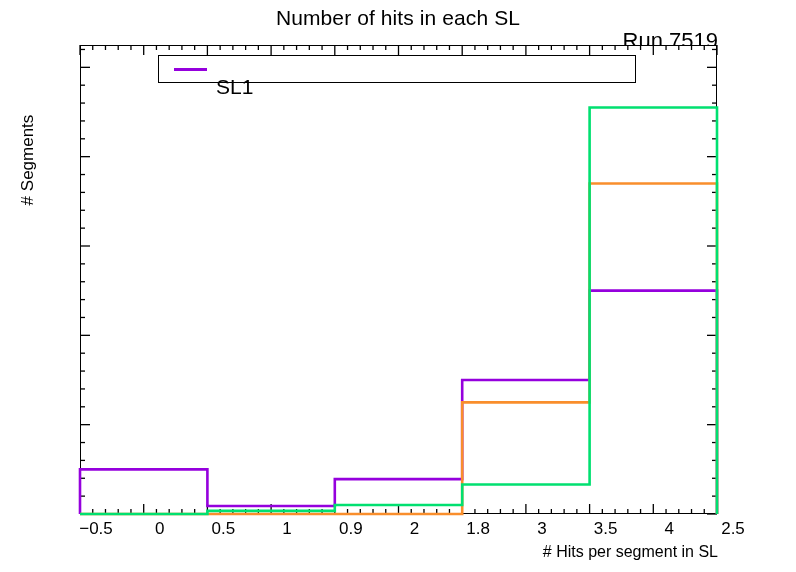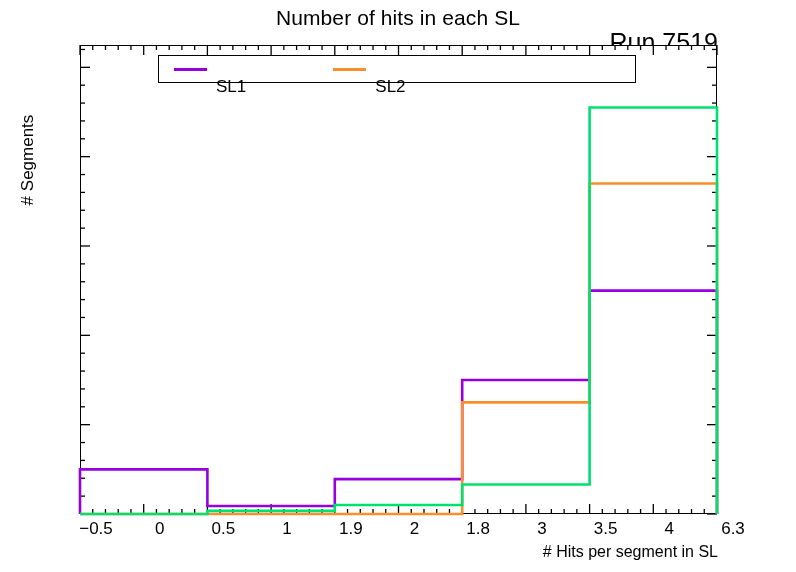--- a/index.html
+++ b/index.html
@@ -27,21 +27,21 @@
     top: 6px;
     width: 796px;
     text-align: center;
     font-size: 21px;
     letter-spacing: 0.1px;
     white-space: nowrap;
   }
   #run-label {
     right: 78px;
     top: 28px;
-    font-size: 25px;
+    font-size: 22px;
     white-space: nowrap;
   }
 
   #plot-frame {
     left: 80px;
     top: 45px;
     width: 637px;
     height: 469px;
     border: 1.6px solid #000;
     box-sizing: border-box;
@@ -109,21 +109,21 @@
     padding-left: 15px;
     box-sizing: border-box;
   }
   .legend-swatch {
     width: 33px;
     height: 3px;
     margin-right: 9px;
     flex: none;
   }
   .legend-text {
-    font-size: 17px;
+    font-size: 21px;
     line-height: 17px;
     white-space: nowrap;
     margin-top: 34px;
   }
 </style>
 </head>
 <body>
 
 <div id="canvas">
 
@@ -299,34 +299,30 @@
   </svg>
 
   <div class="abs" id="ytick-labels"></div>
   <div class="abs" id="yaxis-title"># Segments</div>
 
   <div class="abs" id="xtick-labels">
       <div class="abs xlabel-txt" style="left: 80px;">−0.5</div>
       <div class="abs xlabel-txt" style="left: 143.7px;">0</div>
       <div class="abs xlabel-txt" style="left: 207.4px;">0.5</div>
       <div class="abs xlabel-txt" style="left: 271.1px;">1</div>
-      <div class="abs xlabel-txt" style="left: 334.8px;">1.9</div>
+      <div class="abs xlabel-txt" style="left: 334.8px;">0.9</div>
       <div class="abs xlabel-txt" style="left: 398.5px;">2</div>
       <div class="abs xlabel-txt" style="left: 462.2px;">1.8</div>
       <div class="abs xlabel-txt" style="left: 525.9px;">3</div>
       <div class="abs xlabel-txt" style="left: 589.6px;">3.5</div>
       <div class="abs xlabel-txt" style="left: 653.3px;">4</div>
-      <div class="abs xlabel-txt" style="left: 717px;">6.3</div>
+      <div class="abs xlabel-txt" style="left: 717px;">2.5</div>
     </div>
   <div class="abs" id="xaxis-title"># Hits per segment in SL</div>
 
   <div class="abs" id="legend-box">
       <div class="legend-entry">
         <div class="legend-swatch" style="background: rgb(149, 0, 221);"></div>
         <div class="legend-text">SL1</div>
       </div>
-      <div class="legend-entry">
-        <div class="legend-swatch" style="background: rgb(249, 142, 44);"></div>
-        <div class="legend-text">SL2</div>
-      </div>
     </div>
 
 </div>
 
 </body></html>

